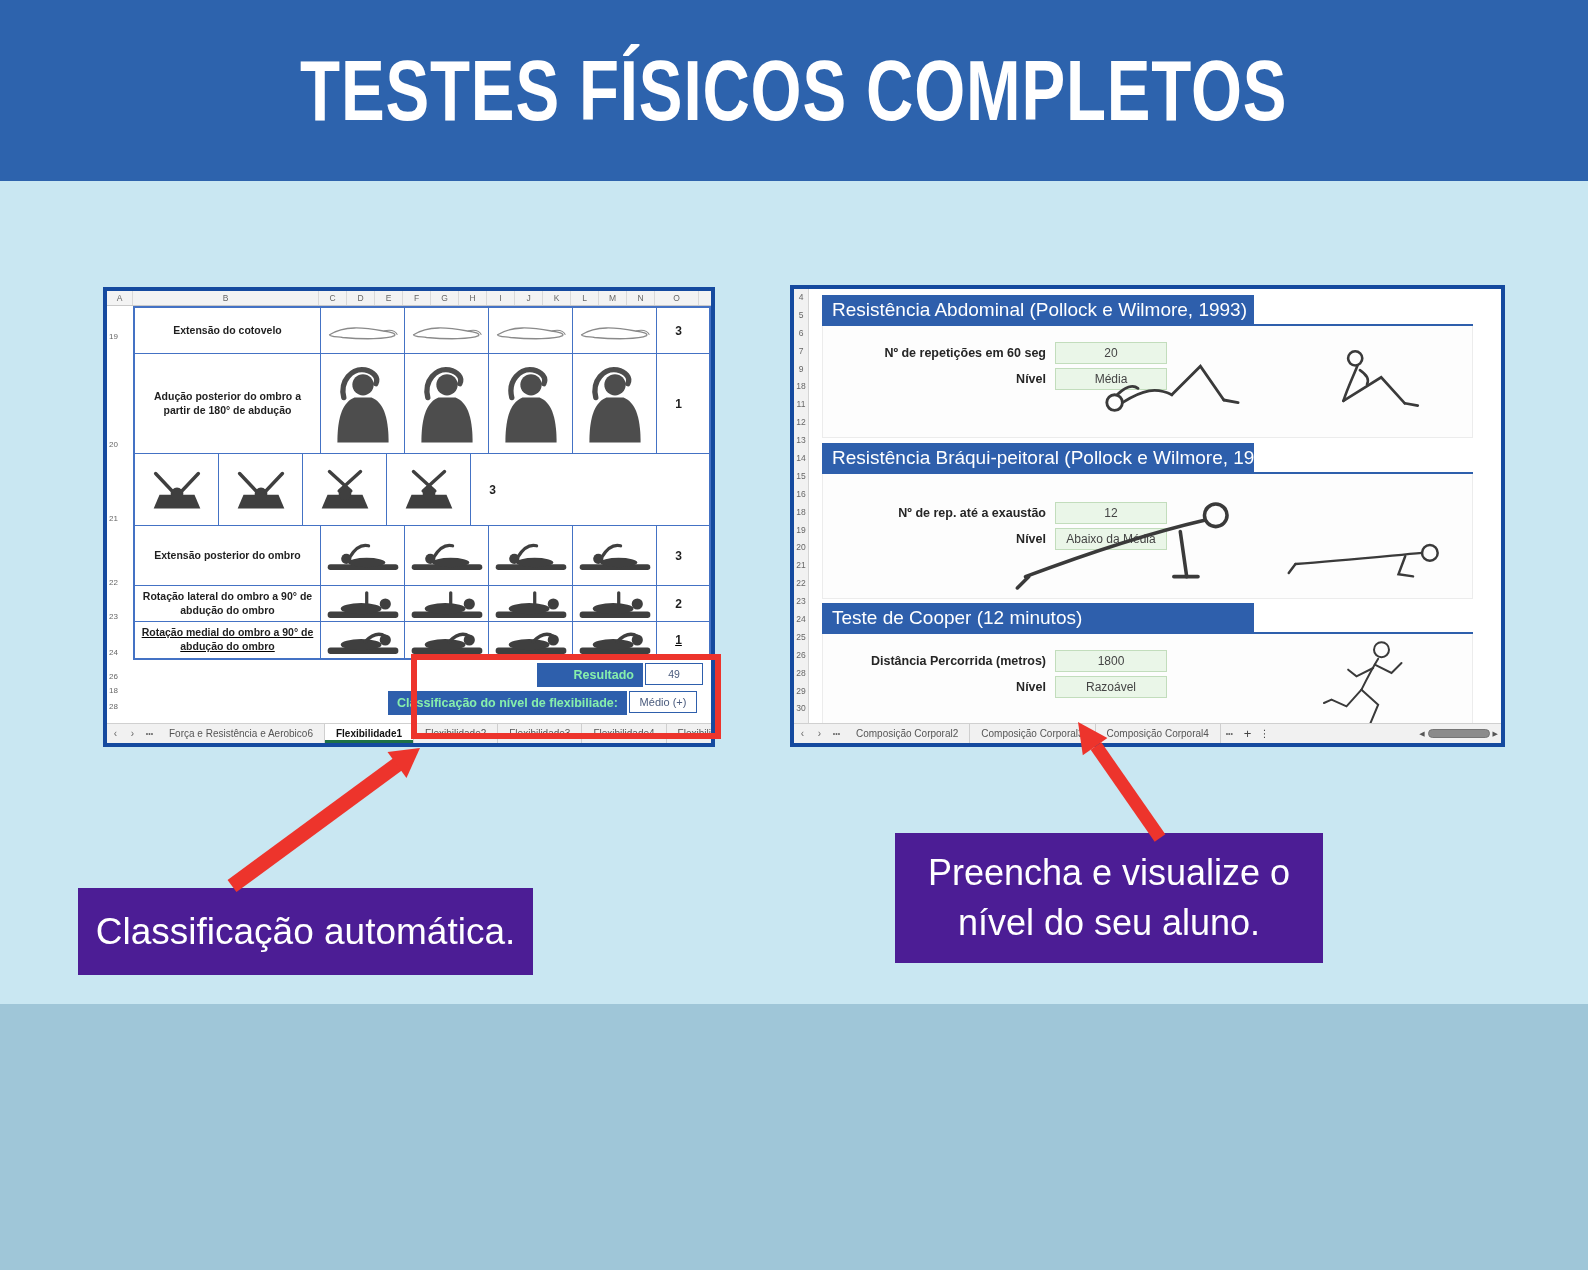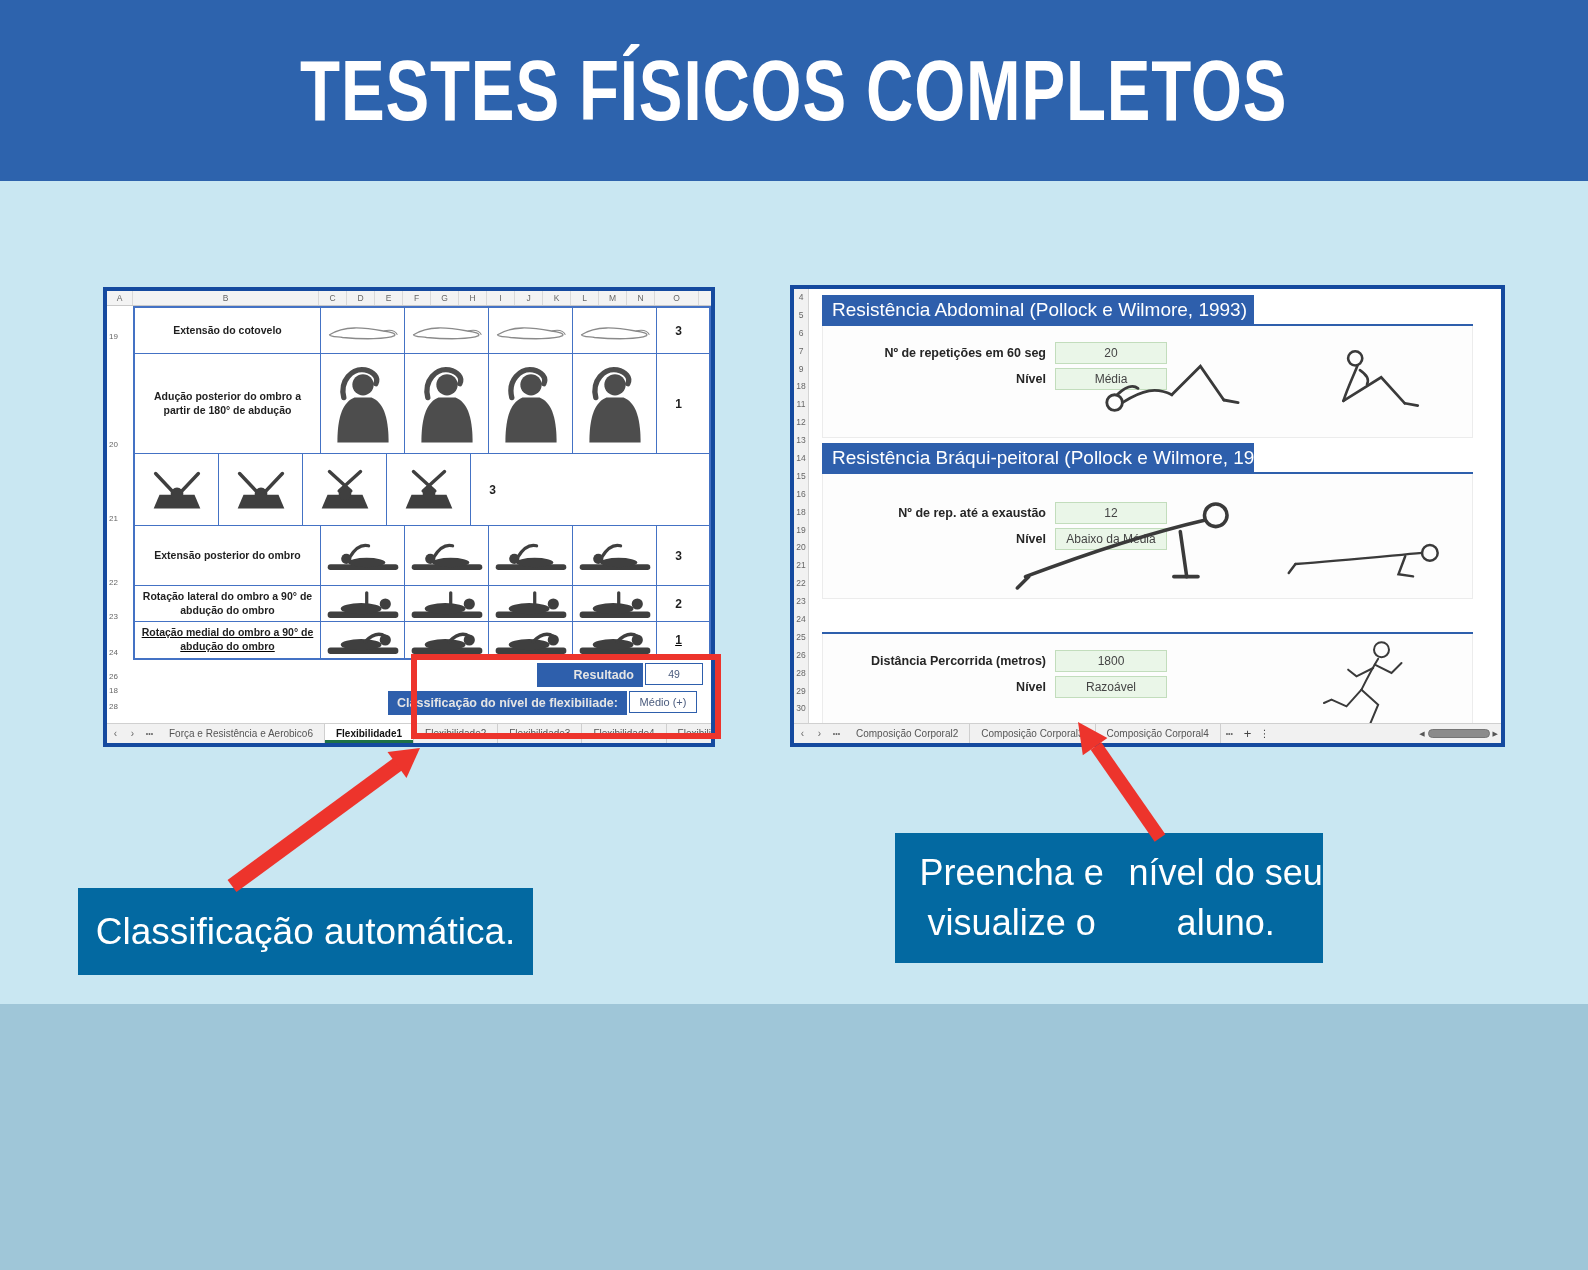--- a/index.html
+++ b/index.html
@@ -50,21 +50,21 @@
   .r0{ height:46px; } .r1{ height:100px; } .r2{ height:72px; } .r3{ height:60px; }
   .r4{ height:36px; } .r5{ height:36px;text-decoration:underline; }
   .r0 svg{ width:76px; height:26px; } .r1 svg{ width:64px; height:92px; }
   .r2 svg{ width:70px; height:52px; } .r3 svg{ width:78px; height:42px; }
   .r4 svg{ width:78px; height:30px; } .r5 svg{ width:78px; height:30px; }
 
   
   .resrow{ position:absolute; display:flex; align-items:stretch; height:22px; }
   .resrow.result{ right:8px; top:372px; }
   .resrow.classif{ right:14px; top:400px; }
-  .blue-lbl{ background:#2e5fac; color:#e5e5e5; font-weight:bold; font-size:12.5px;
+  .blue-lbl{ background:#2e5fac; color:#86efac; font-weight:bold; font-size:12.5px;
              display:flex; align-items:center; padding:12px 9px; white-space:nowrap; }
   .resrow.result .blue-lbl{ width:106px; justify-content:flex-end; }
   .val-box{ background:#fff; border:1.5px solid #2e5fac; margin-left:2px; width:58px;
             display:flex; align-items:center; justify-content:center; font-size:10.5px; color:#4a5b7d; }
   .resrow.classif .val-box{ width:68px; font-size:11px; }
 
   
   .tabbar{ position:absolute; left:0; right:0; bottom:0; height:20px; background:#f1f1f1;
            border-top:1px solid #d0d0d0; display:flex; align-items:stretch; font-size:10px; color:#555;
            overflow:hidden; }
@@ -104,21 +104,21 @@
   .ill-situp-a{ left:268px; top:22px; width:185px; height:78px; }
   .ill-situp-b{ left:492px; top:6px; width:130px; height:100px; }
   .ill-pushup-a{ left:178px; top:22px; width:265px; height:100px; }
   .ill-pushup-b{ left:455px; top:52px; width:185px; height:56px; }
   .ill-runner{ left:482px; top:4px; width:118px; height:100px; }
 
   
   .red-rect{ position:absolute; left:411px; top:654px; width:310px; height:85px;
              border:6px solid #ed342c; z-index:5; }
   .arrows{ position:absolute; left:0; top:0; width:1588px; height:1270px; z-index:7; pointer-events:none; }
-  .callout{ position:absolute; background:#0369a1; color:#fff; display:flex; flex-direction:row;
+  .callout{ position:absolute; background:#4c1d95; color:#fff; display:flex; flex-direction:column;
             align-items:center; justify-content:center; text-align:center; z-index:4; }
   .callout-left{ left:78px; top:888px; width:455px; height:87px; font-size:37px; }
   .callout-right{ left:895px; top:833px; width:428px; height:130px; font-size:36px; line-height:1.4; }
 
   .sprites{ position:absolute; width:0; height:0; overflow:hidden; }
 </style>
 </head>
 <body>
 
 <svg class="sprites" xmlns="http://www.w3.org/2000/svg" aria-hidden="true">
@@ -469,20 +469,21 @@
         <div class="ill ill-pushup-a"><svg viewBox="0 0 150 62">
               <use href="#spr-pushup-a"></use>
             </svg></div>
         <div class="ill ill-pushup-b"><svg viewBox="0 0 150 50">
               <use href="#spr-pushup-b"></use>
             </svg></div>
       </div>
     </div>
 
     <div class="rsection sec3">
+      <div class="shead">Teste de Cooper (12 minutos)</div>
       <div class="srule"></div>
       <div class="scontent">
         <div class="frow f0">
           <span class="flabel">Distância Percorrida (metros)</span>
           <span class="fvalue">1800</span>
         </div>
         <div class="frow f1">
           <span class="flabel">Nível</span>
           <span class="fvalue">Razoável</span>
         </div>

